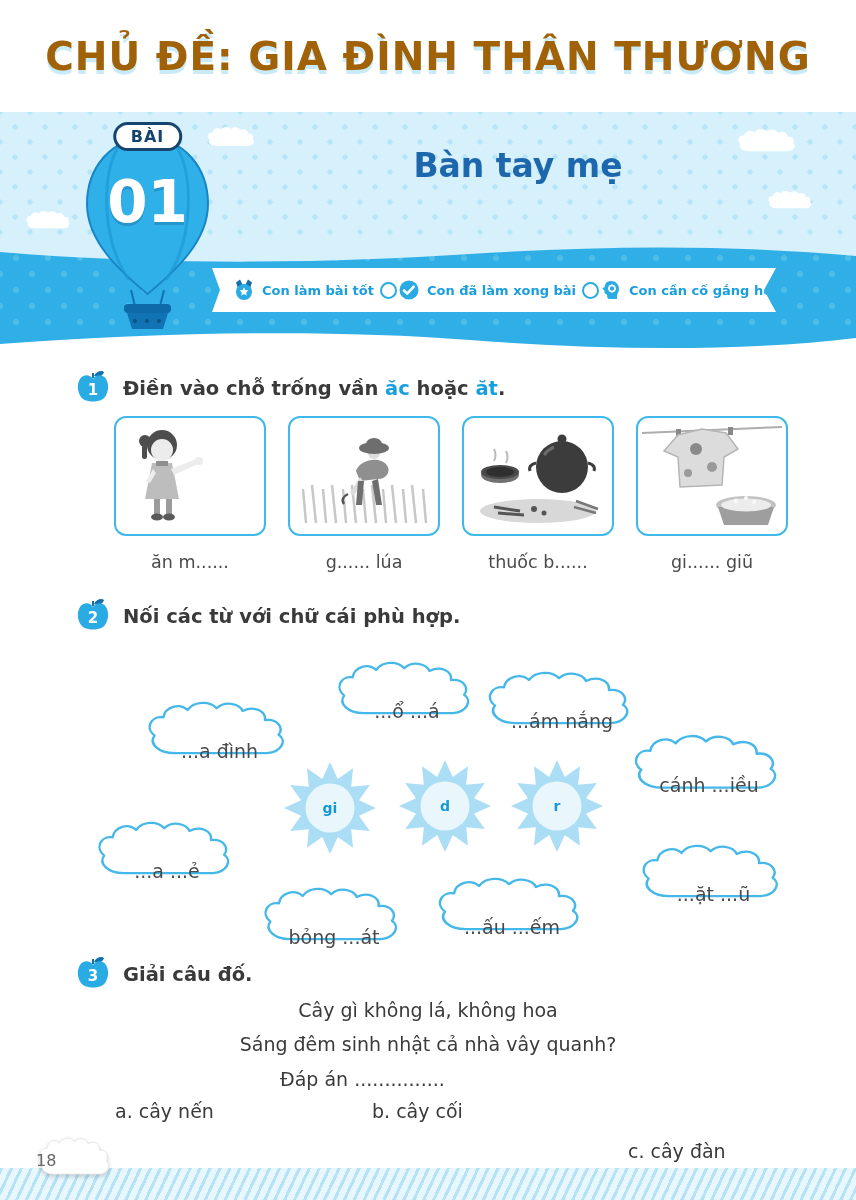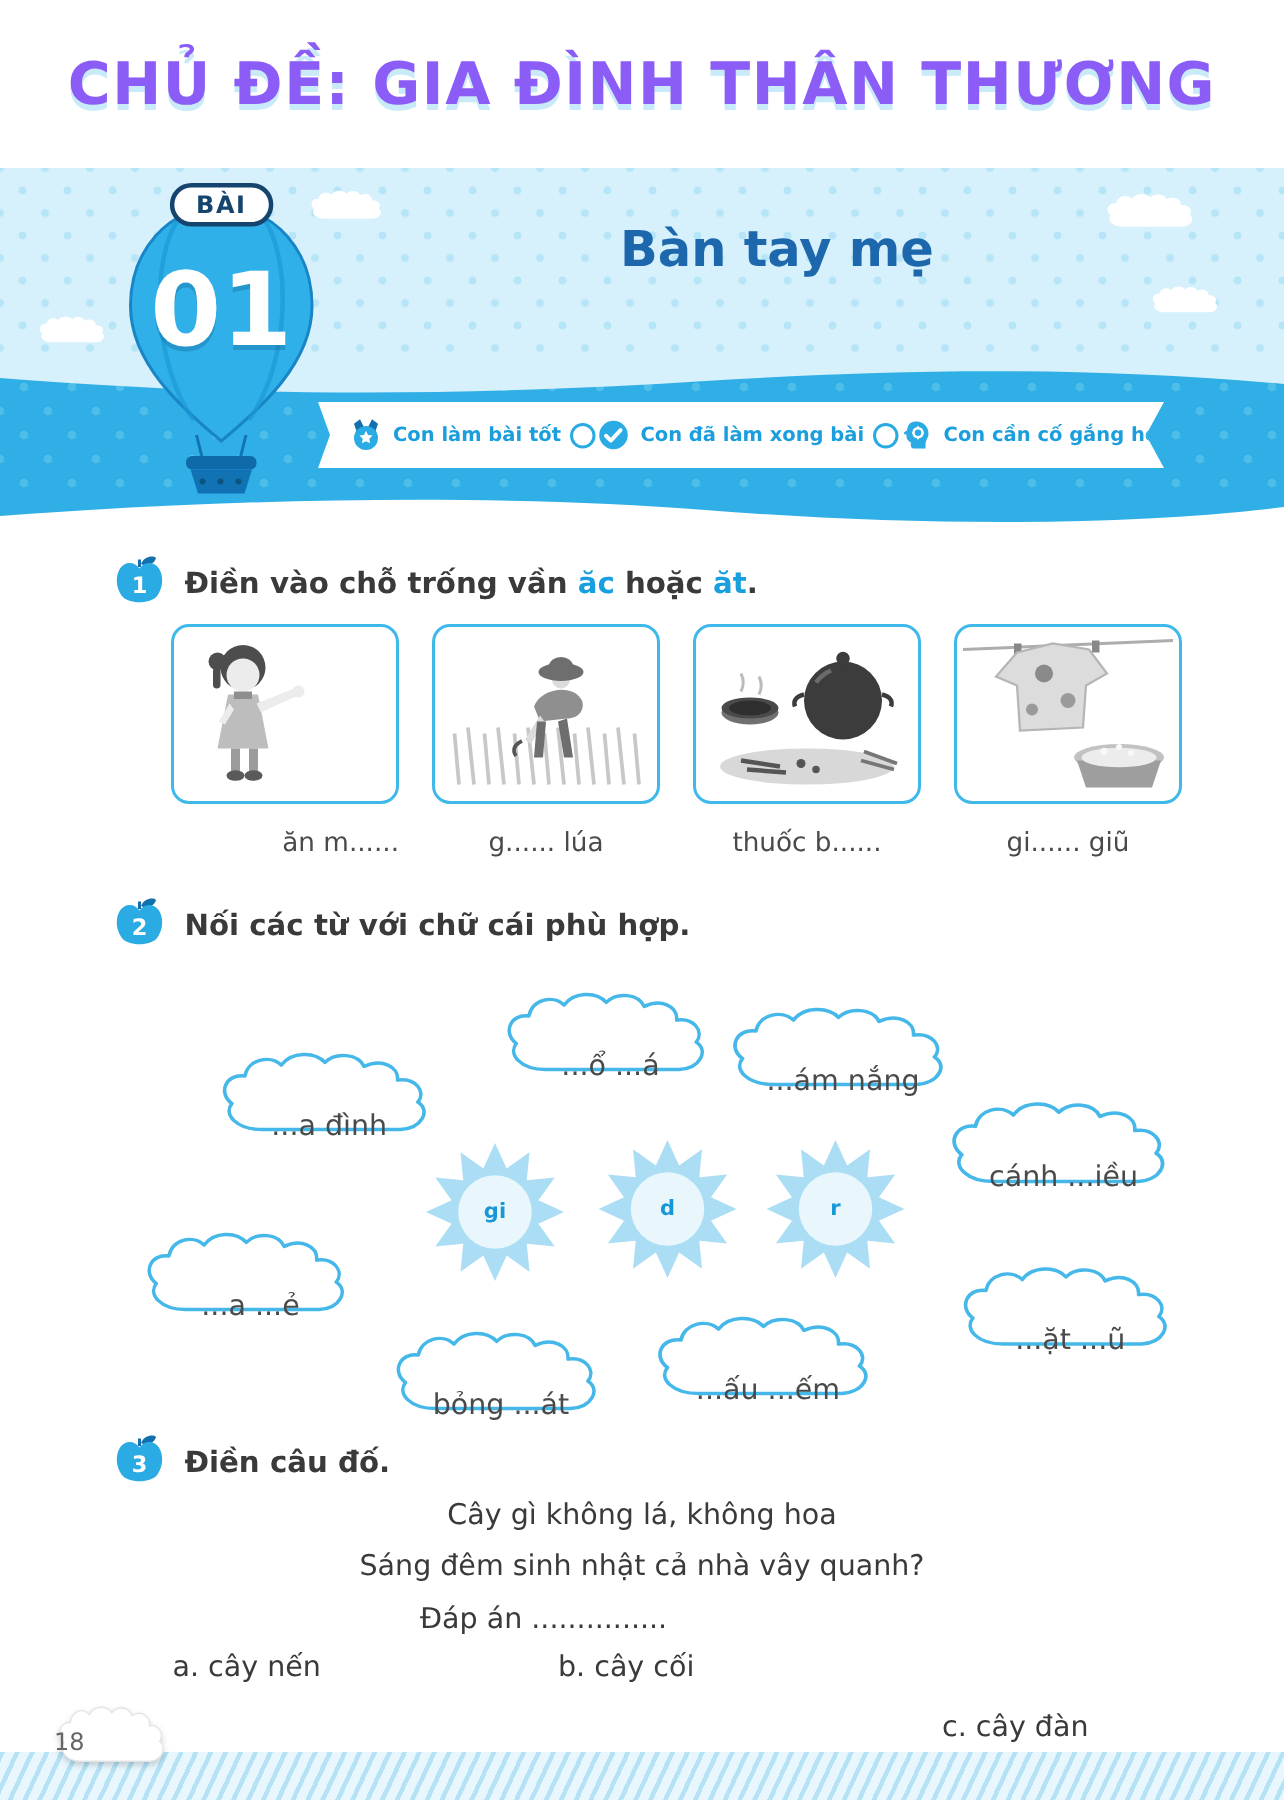--- a/index.html
+++ b/index.html
@@ -1,21 +1,21 @@
 <!DOCTYPE html>
 <html><head>
 <meta charset="utf-8">
 <style>
   * { margin:0; padding:0; box-sizing:border-box; }
   body { background:#ffffff; font-family:"DejaVu Sans","Liberation Sans",sans-serif; }
   .page { position:relative; width:856px; height:1200px; margin:0 auto; background:#fff; overflow:hidden; }
 
   
   .theme-title { position:absolute; top:34px; left:0; right:0; text-align:center;
-    font-size:39px; font-weight:bold; letter-spacing:1px; color:#8b5cf6;
+    font-size:39px; font-weight:bold; letter-spacing:1px; color:#a16207;
     text-shadow:0 4px 0 #c9eaf8; z-index:3; }
 
   .band-light { position:absolute; top:112px; left:0; width:856px; height:130px; z-index:1;
     background-color:#d6f0fc;
     background-image:radial-gradient(circle,#b7e5f8 2.4px,transparent 2.9px),
                      radial-gradient(circle,#b7e5f8 2.4px,transparent 2.9px);
     background-size:30px 30px; background-position:0 0,15px 15px; }
   .band-dark { position:absolute; top:242px; left:0; width:856px; height:84px; z-index:1;
     background-color:#2fafe6;
     background-image:radial-gradient(circle,#4fbeeb 2.6px,transparent 3.1px),
@@ -26,21 +26,21 @@
 
   .decor-cloud { position:absolute; z-index:2; }
 
   
   .balloon { position:absolute; left:75px; top:116px; width:145px; height:215px; z-index:5; }
   .balloon svg { position:absolute; inset:0; }
   .lesson-badge { position:absolute; top:6px; left:50%; transform:translateX(-50%);
     background:#fff; border:3px solid #15446e; border-radius:17px; padding:2px 15px;
     font-size:16px; font-weight:bold; color:#15446e; letter-spacing:1px; z-index:2; }
   .lesson-number { position:absolute; top:52px; left:0; width:100%; text-align:center;
-    font-size:68px; font-weight:bold; color:#ffffff; z-index:1;
+    font-size:58px; font-weight:bold; color:#ffffff; z-index:1;
     text-shadow:0 3px 0 rgba(12,90,140,.3); }
 
   .lesson-title { position:absolute; top:146px; left:250px; right:70px; text-align:center;
     font-size:33px; font-weight:bold; color:#1d67ad; z-index:3; }
 
   
   .ribbon { position:absolute; top:268px; left:212px; width:564px; height:44px; z-index:6;
     background:#ffffff; box-shadow:0 2px 5px rgba(0,60,100,.25);
     clip-path:polygon(0 0,100% 0,calc(100% - 12px) 50%,100% 100%,0 100%,8px 50%);
     display:flex; align-items:center; justify-content:space-between; padding:0 26px 0 20px; }
@@ -239,21 +239,21 @@
       <circle cx="50" cy="54" r="4" fill="#9a9a9a"></circle>
       <ellipse cx="108" cy="86" rx="30" ry="9" fill="#c2c2c2"></ellipse>
       <path d="M80,88 L86,106 L130,106 L136,88 Z" fill="#9e9e9e"></path>
       <ellipse cx="108" cy="86" rx="25" ry="6.5" fill="#ececec"></ellipse>
       <circle cx="98" cy="82" r="2.5" fill="#f8f8f8"></circle>
       <circle cx="116" cy="83" r="2" fill="#f8f8f8"></circle>
       <circle cx="108" cy="79" r="2" fill="#f8f8f8"></circle>
     </svg>
   </div>
 
-  <div class="caption" style="left:114px;text-align:right;">ăn m......</div>
+  <div class="caption" style="left:114px;">ăn m......</div>
   <div class="caption" style="left:288px;">g...... lúa</div>
   <div class="caption" style="left:462px;">thuốc b......</div>
   <div class="caption" style="left:636px;">gi...... giũ</div>
 
   <div class="ex-header" id="ex2-header">
     <svg width="34" height="36" viewBox="0 0 34 36">
       <line x1="17" y1="8" x2="17" y2="3" stroke="#1470ad" stroke-width="2"></line>
       <path d="M18,6 C20,1 26,0 28,2 C27,6 22,8 18,6 Z" fill="#1470ad"></path>
       <path d="M17,9 C20,4 27,4 30,9 C33,14 33,21 29,27 C25,33 9,33 5,27 C1,21 1,14 4,9 C7,4 14,4 17,9 Z" fill="#2aabe3"></path>
       <text x="17" y="25" text-anchor="middle" font-size="15" font-weight="bold" fill="#fff" font-family="DejaVu Sans, sans-serif">2</text>
@@ -332,21 +332,21 @@
     <span class="sun-letter">r</span>
   </div>
 
   <div class="ex-header" id="ex3-header">
     <svg width="34" height="36" viewBox="0 0 34 36">
       <line x1="17" y1="8" x2="17" y2="3" stroke="#1470ad" stroke-width="2"></line>
       <path d="M18,6 C20,1 26,0 28,2 C27,6 22,8 18,6 Z" fill="#1470ad"></path>
       <path d="M17,9 C20,4 27,4 30,9 C33,14 33,21 29,27 C25,33 9,33 5,27 C1,21 1,14 4,9 C7,4 14,4 17,9 Z" fill="#2aabe3"></path>
       <text x="17" y="25" text-anchor="middle" font-size="15" font-weight="bold" fill="#fff" font-family="DejaVu Sans, sans-serif">3</text>
     </svg>
-    <div class="txt">Điền câu đố.</div>
+    <div class="txt">Giải câu đố.</div>
   </div>
 
   <div class="riddle-line" id="riddle-1">Cây gì không lá, không hoa</div>
   <div class="riddle-line" id="riddle-2">Sáng đêm sinh nhật cả nhà vây quanh?</div>
   <div class="answer-line">Đáp án ...............</div>
 
   <div class="options">
     <span id="opt-a">a. cây nến</span>
     <span id="opt-b">b. cây cối</span>
     <span id="opt-c">c. cây đàn</span>

